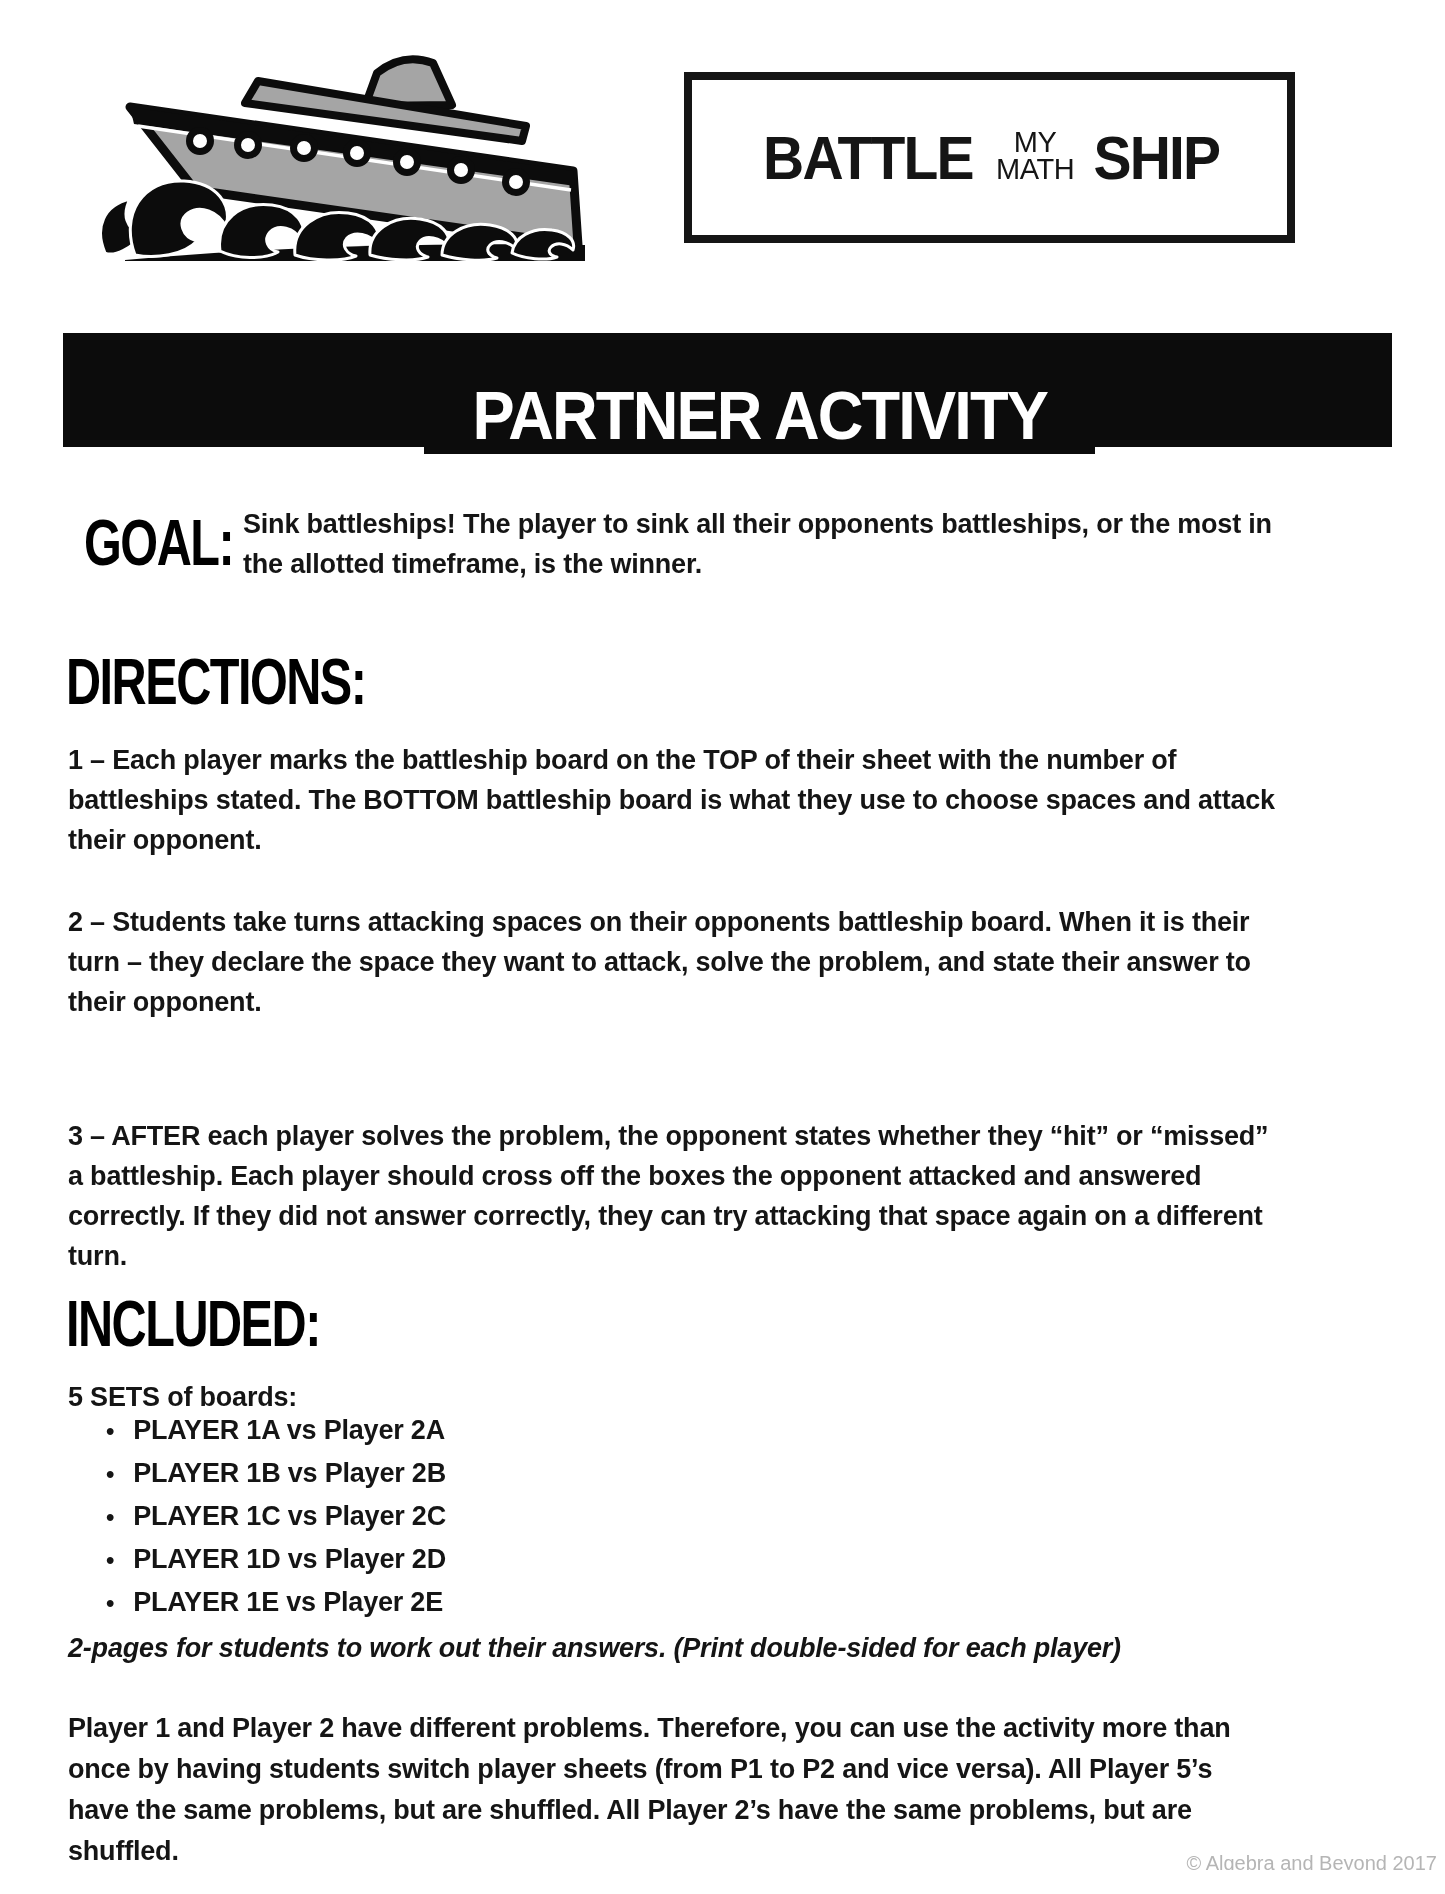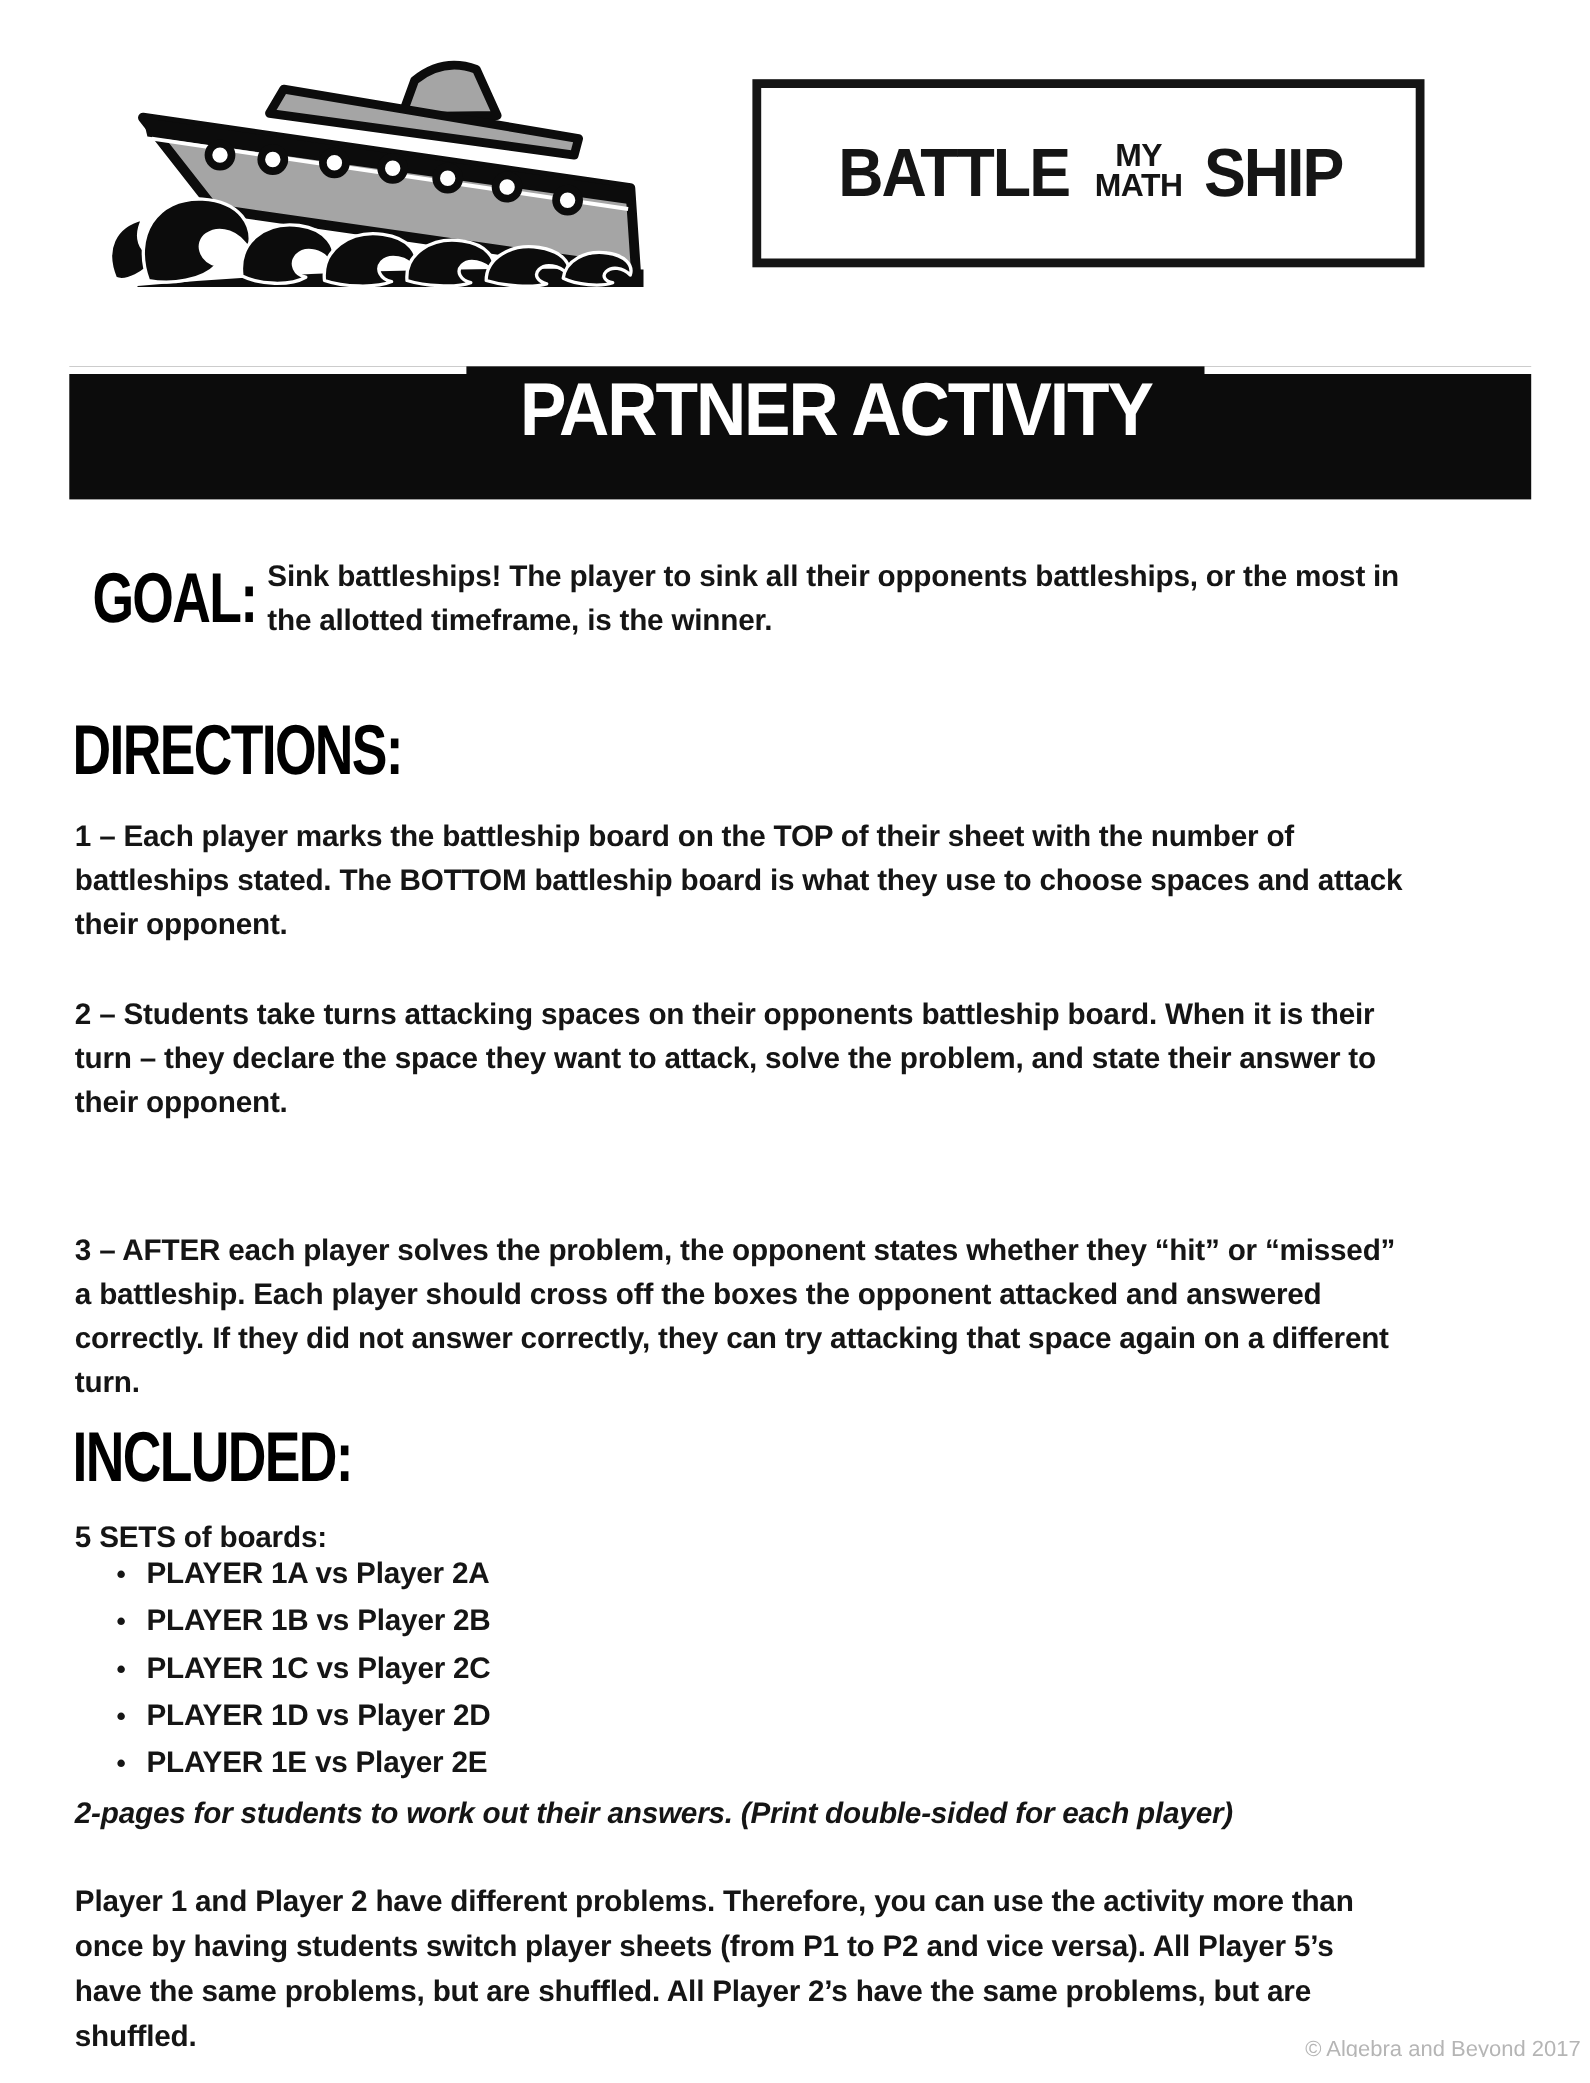--- a/index.html
+++ b/index.html
@@ -43,37 +43,37 @@
     letter-spacing: -2px;
     color: #151515;
     display: inline-block;
     transform: scaleX(0.92);
   }
   .logo-stack {
     display: flex;
     flex-direction: column;
     align-items: center;
     font-size: 29px;
-    font-weight: 700;
+    font-weight: 400;
     line-height: 27px;
     letter-spacing: -0.5px;
     margin-top: -4px;
     color: #151515;
   }
 
   
   .banner {
     position: absolute;
     left: 63px;
     top: 333px;
     width: 1329px;
     height: 121px;
     background: #0c0c0c;
     display: flex;
-    align-items: flex-start;
+    align-items: flex-end;
     justify-content: center;
   }
   .banner-rule { height: 7px; background: #ffffff; flex: 0 0 auto; }
   .banner-rule.left  { width: 371px; margin-right: 27px; }
   .banner-rule.right { width: 307px; margin-left: 27px; }
   .banner-title {
     color: #ffffff;
     font-size: 68px;
     font-weight: 700;
     letter-spacing: -2px;

